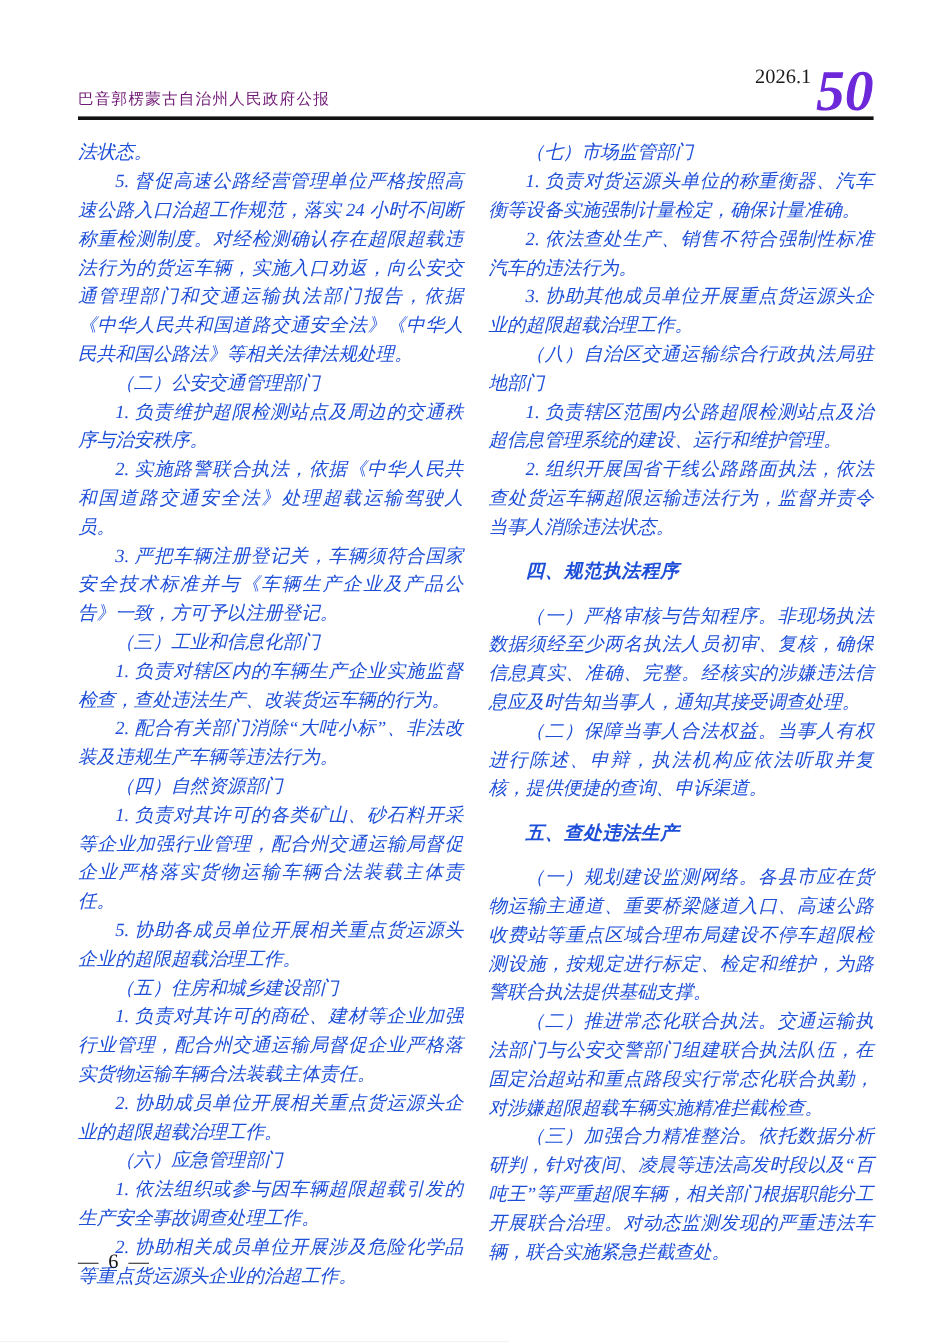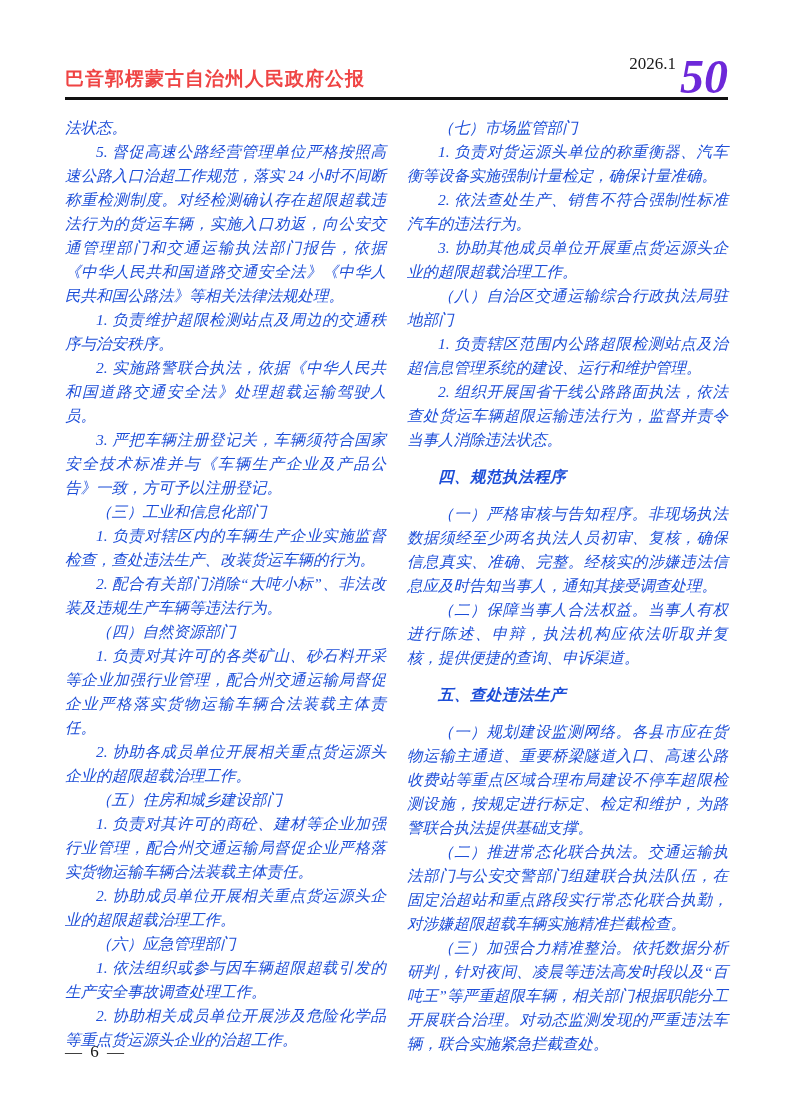--- a/index.html
+++ b/index.html
@@ -23,24 +23,24 @@
     left: 65px;
     right: 62px;
     top: 56px;
     height: 42px;
   }
   .gazette-title {
     position: absolute;
     left: 0;
     bottom: 6px;
     font-family: "Liberation Sans", "DejaVu Sans", sans-serif;
-    font-size: 19px;
-    font-weight: bold;
+    font-size: 13px;
+    font-weight: normal;
     letter-spacing: 1px;
-    color: #ef4444;
+    color: #701a75;
     white-space: nowrap;
   }
   .issue-block {
     position: absolute;
     right: 0;
     bottom: 0;
     display: flex;
     align-items: flex-start;
   }
   .issue-date {
@@ -125,29 +125,30 @@
       <span class="issue-number">50</span>
     </div>
   </div>
 
   <div class="header-rule"></div>
 
   <div class="columns">
     <div class="column">
         <p class="continuation">法状态。</p>
         <p class="body">5. 督促高速公路经营管理单位严格按照高速公路入口治超工作规范，落实 24 小时不间断称重检测制度。对经检测确认存在超限超载违法行为的货运车辆，实施入口劝返，向公安交通管理部门和交通运输执法部门报告，依据《中华人民共和国道路交通安全法》《中华人民共和国公路法》等相关法律法规处理。</p>
+        <p class="subsection">（二）公安交通管理部门</p>
         <p class="body">1. 负责维护超限检测站点及周边的交通秩序与治安秩序。</p>
         <p class="body">2. 实施路警联合执法，依据《中华人民共和国道路交通安全法》处理超载运输驾驶人员。</p>
         <p class="body">3. 严把车辆注册登记关，车辆须符合国家安全技术标准并与《车辆生产企业及产品公告》一致，方可予以注册登记。</p>
         <p class="subsection">（三）工业和信息化部门</p>
         <p class="body">1. 负责对辖区内的车辆生产企业实施监督检查，查处违法生产、改装货运车辆的行为。</p>
         <p class="body">2. 配合有关部门消除“大吨小标”、非法改装及违规生产车辆等违法行为。</p>
         <p class="subsection">（四）自然资源部门</p>
         <p class="body">1. 负责对其许可的各类矿山、砂石料开采等企业加强行业管理，配合州交通运输局督促企业严格落实货物运输车辆合法装载主体责任。</p>
-        <p class="body">2. 协助各成员单位开展相关重点货运源头企业的超限超载治理工作。</p>
+        <p class="body">5. 协助各成员单位开展相关重点货运源头企业的超限超载治理工作。</p>
         <p class="subsection">（五）住房和城乡建设部门</p>
         <p class="body">1. 负责对其许可的商砼、建材等企业加强行业管理，配合州交通运输局督促企业严格落实货物运输车辆合法装载主体责任。</p>
         <p class="body">2. 协助成员单位开展相关重点货运源头企业的超限超载治理工作。</p>
         <p class="subsection">（六）应急管理部门</p>
         <p class="body">1. 依法组织或参与因车辆超限超载引发的生产安全事故调查处理工作。</p>
         <p class="body">2. 协助相关成员单位开展涉及危险化学品等重点货运源头企业的治超工作。</p>
       </div>
     <div class="column">
         <p class="subsection">（七）市场监管部门</p>
         <p class="body">1. 负责对货运源头单位的称重衡器、汽车衡等设备实施强制计量检定，确保计量准确。</p>

